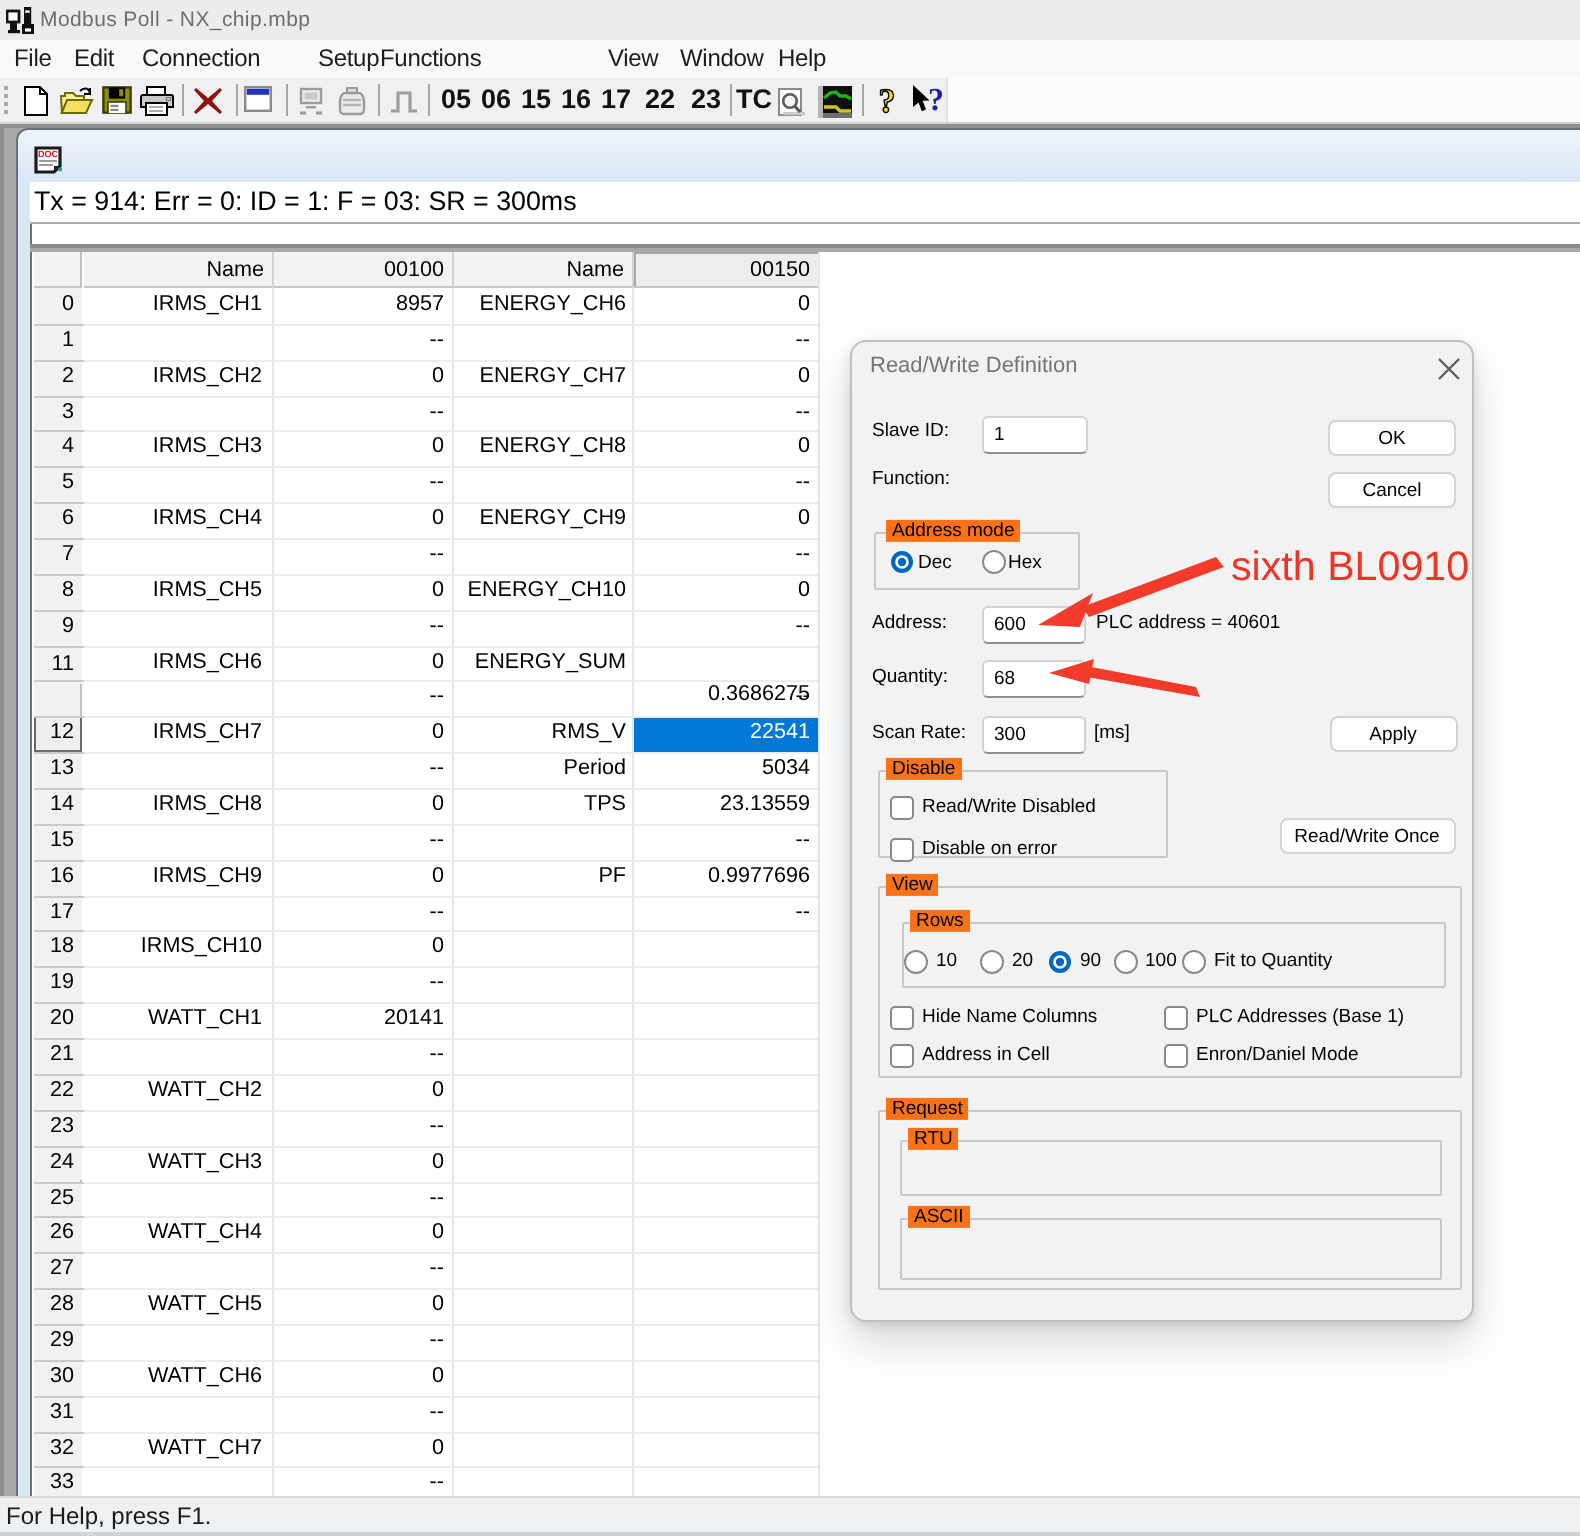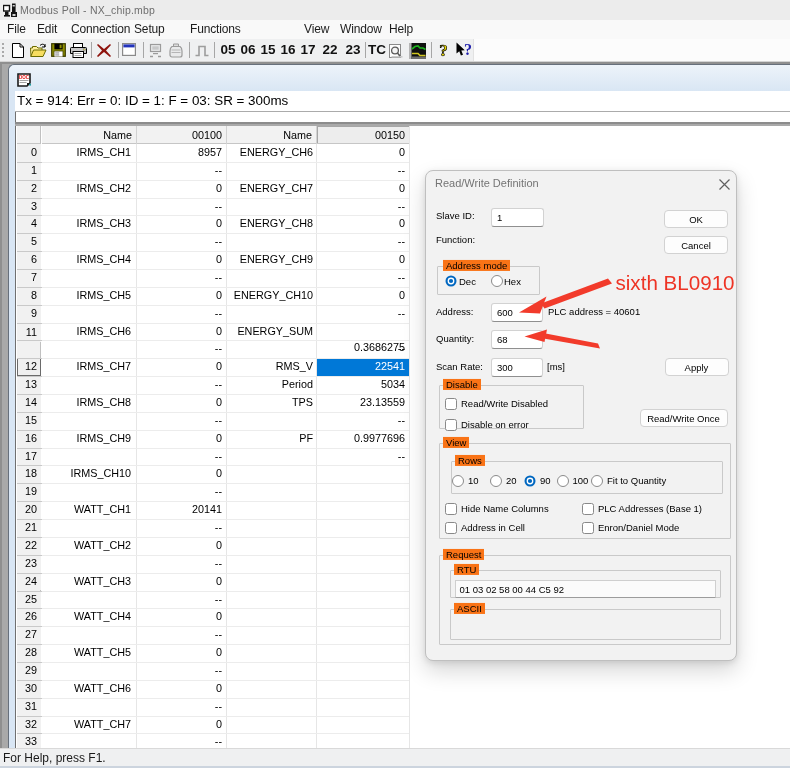--- a/index.html
+++ b/index.html
@@ -75,21 +75,21 @@
     <rect x="8" y="9" width="6" height="5" fill="#111"></rect>
     <rect x="9.5" y="11.2" width="3" height="1.6" fill="#fff"></rect>
   </svg>
   <span class="t">Modbus Poll - NX_chip.mbp</span>
 </div>
 
 <div id="menubar">
     <span style="left:7px;">File</span>
     <span style="left:37px;">Edit</span>
     <span style="left:71px;">Connection</span>
-    <span style="left:134px;">Setup</span>
+    <span style="left:159px;">Setup</span>
     <span style="left:190px;">Functions</span>
     <span style="left:269px;margin-top:44px;">Display</span>
     <span style="left:304px;">View</span>
     <span style="left:340px;">Window</span>
     <span style="left:389px;">Help</span>
   </div>
 
 <div id="toolbar">
   <div class="band"></div>
   <div class="grip"></div>
@@ -465,21 +465,20 @@
   <div class="cb" style="left:156px;top:331.5px;"></div>
   <div class="lbl" style="left:172px;top:330px;line-height:15px;">PLC Addresses (Base 1)</div>
   <div class="cb" style="left:19px;top:350.5px;"></div>
   <div class="lbl" style="left:35px;top:349px;line-height:15px;">Address in Cell</div>
   <div class="cb" style="left:156px;top:350.5px;"></div>
   <div class="lbl" style="left:172px;top:349px;line-height:15px;">Enron/Daniel Mode</div>
   <div class="grp" style="left:13px;top:384px;width:292px;height:90px;"></div>
   <div class="glbl" style="left:17px;top:384px;">Request</div>
   <div class="grp" style="left:24px;top:399px;width:271px;height:28px;"></div>
   <div class="glbl" style="left:28px;top:399px;">RTU</div>
-  <div class="fld" style="left:28.5px;top:408.5px;width:261px;height:18.5px;">01 03 02 58 00 44 C5 92</div>
   <div class="grp" style="left:24px;top:437.5px;width:271px;height:31px;"></div>
   <div class="glbl" style="left:28px;top:437.5px;">ASCII</div>
 </div>
 
 <svg class="abs" style="left:0;top:0;" width="790" height="768" viewBox="0 0 790 768" pointer-events="none">
   <text x="615.5" y="290" font-size="20.6px" fill="#ee3425" font-family="Liberation Sans">sixth BL0910</text>
   <g fill="#f23b2b">
     <polygon points="519,312.5 546.5,296.5 540,313.5"></polygon>
     <polygon points="541,303.5 544.5,308.5 612,283.5 608,278.5"></polygon>
     <polygon points="524.5,336.5 547,329.5 544.5,342"></polygon>

